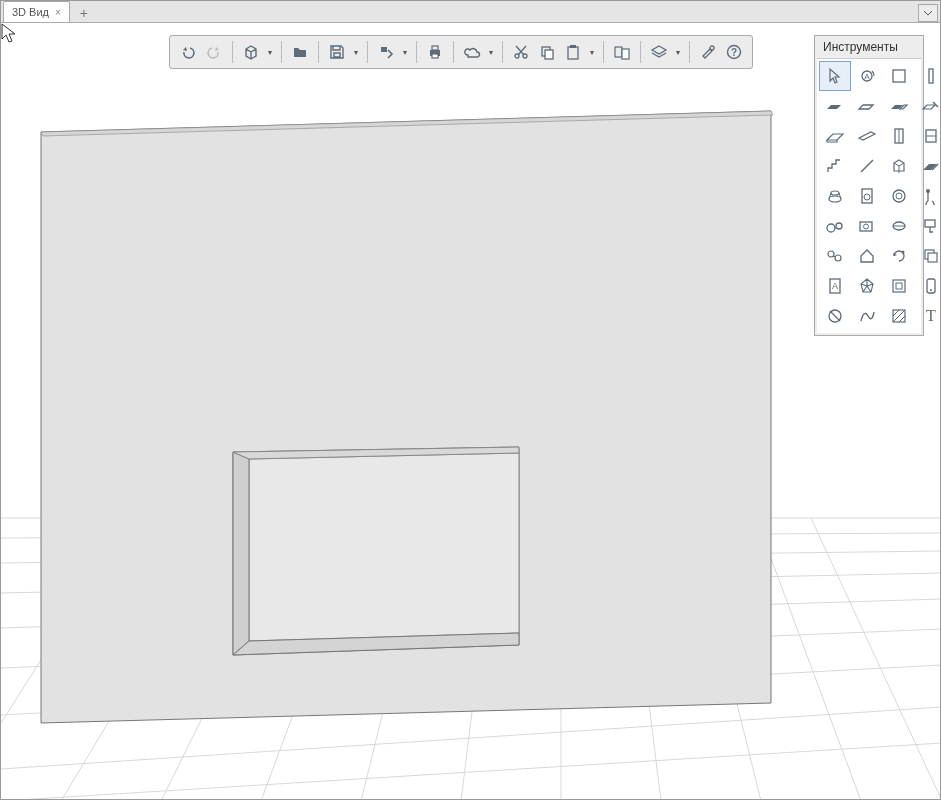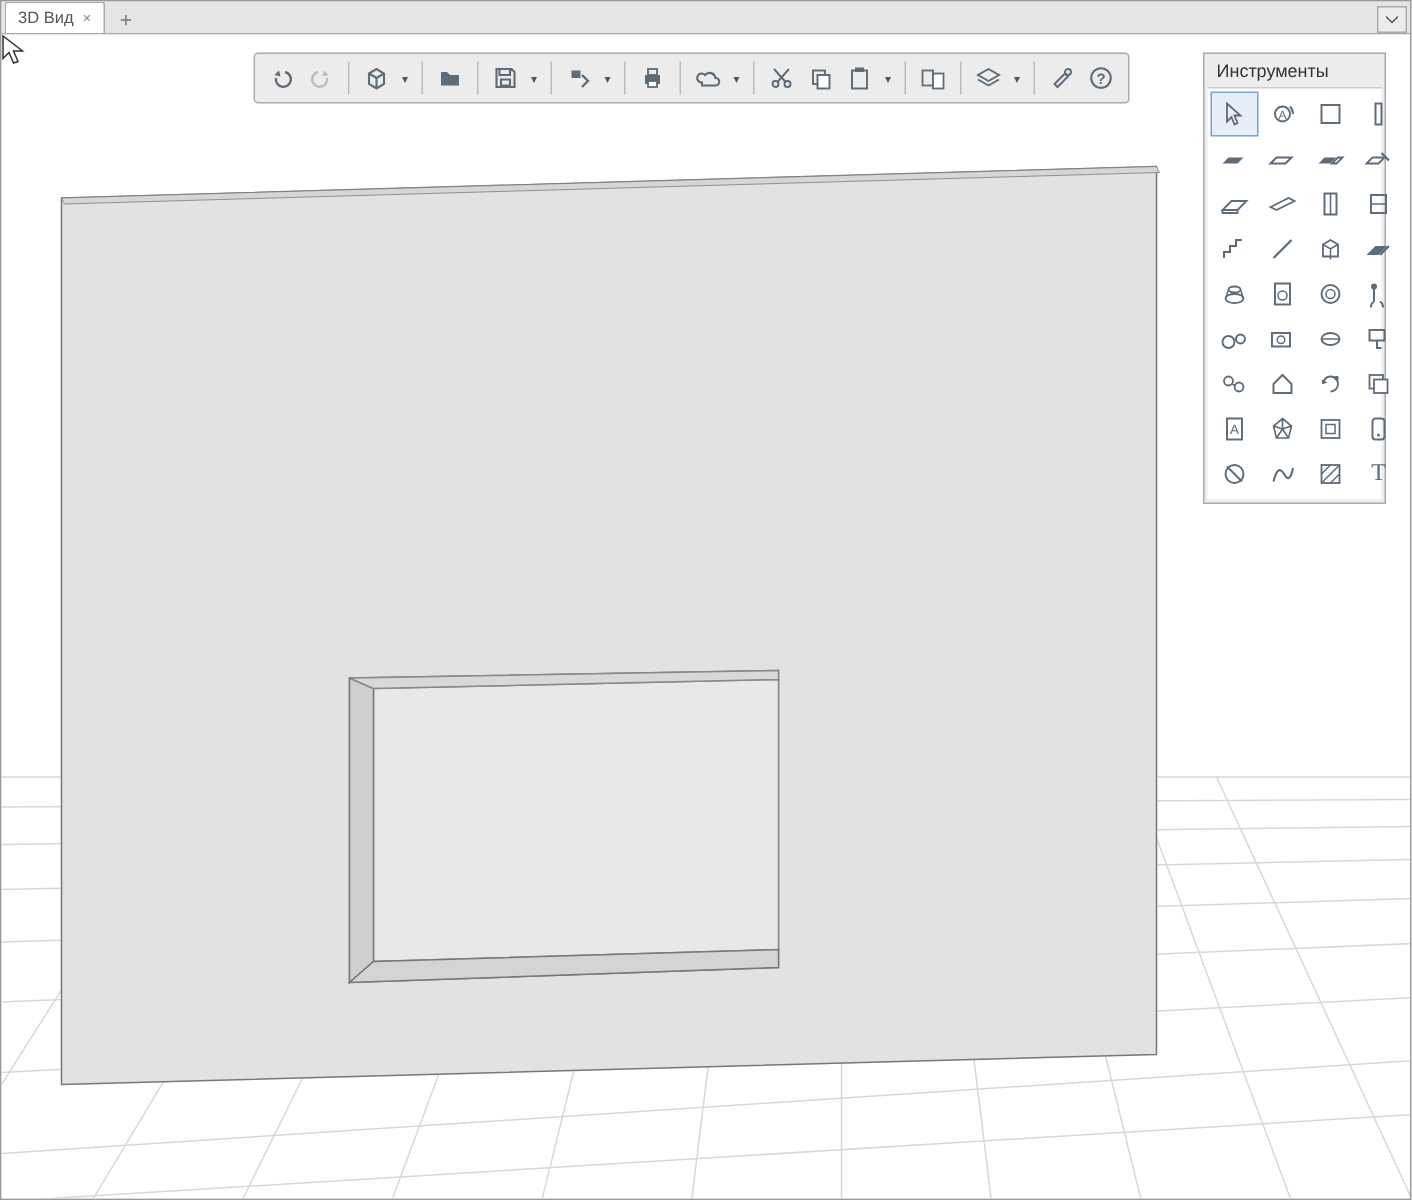--- a/index.html
+++ b/index.html
@@ -10,21 +10,21 @@
 .tab .x{color:#888;font-size:10px;cursor:pointer}
 .tabplus{width:20px;height:18px;margin-left:4px;display:flex;align-items:center;justify-content:center;color:#777;border:1px solid transparent;cursor:pointer;font-size:14px}
 .tabdrop{margin-left:auto;width:20px;height:18px;display:flex;align-items:center;justify-content:center;color:#666;border:1px solid #aaa;background:#ececec;margin-right:2px}
 
 .toolbar{position:absolute;top:34px;left:168px;height:34px;background:#ececec;border:1px solid #aaa;border-radius:3px;display:flex;align-items:center;padding:0 6px;gap:2px}
 .tbtn{width:24px;height:24px;display:flex;align-items:center;justify-content:center;border:1px solid transparent;border-radius:2px;cursor:pointer;color:#5e6b78}
 .tbtn.disabled{color:#bcbcbc;cursor:default}
 .tsep{width:1px;height:22px;background:#bbb;margin:0 4px}
 .tarrow{width:10px;display:flex;align-items:center;justify-content:center;color:#555;font-size:8px;cursor:pointer}
 
-.panel{position:absolute;top:34px;right:16px;width:122px;background:#ededed;border:1px solid #aaa}
+.panel{position:absolute;top:34px;right:16px;width:110px;background:#ededed;border:1px solid #aaa}
 .panel-title{padding:4px 8px;font-size:12px;color:#333}
 .toolgrid{display:grid;grid-template-columns:repeat(4,1fr);gap:0;padding:2px;background:#fff;border-top:1px solid #ccc;margin:0 2px 2px}
 .tool{width:32px;height:30px;display:flex;align-items:center;justify-content:center;border:1px solid transparent;cursor:pointer;color:#5e6b78}
 .tool.active{background:#e6eef8;border-color:#7aa3d8}
 
 .viewport{position:absolute;top:22px;left:0;right:0;bottom:0;overflow:hidden;background:#fff}
 .viewport svg{position:absolute;top:0;left:0}
 .cursor{position:absolute;left:300px;top:752px;pointer-events:none}
 </style>
 </head>

